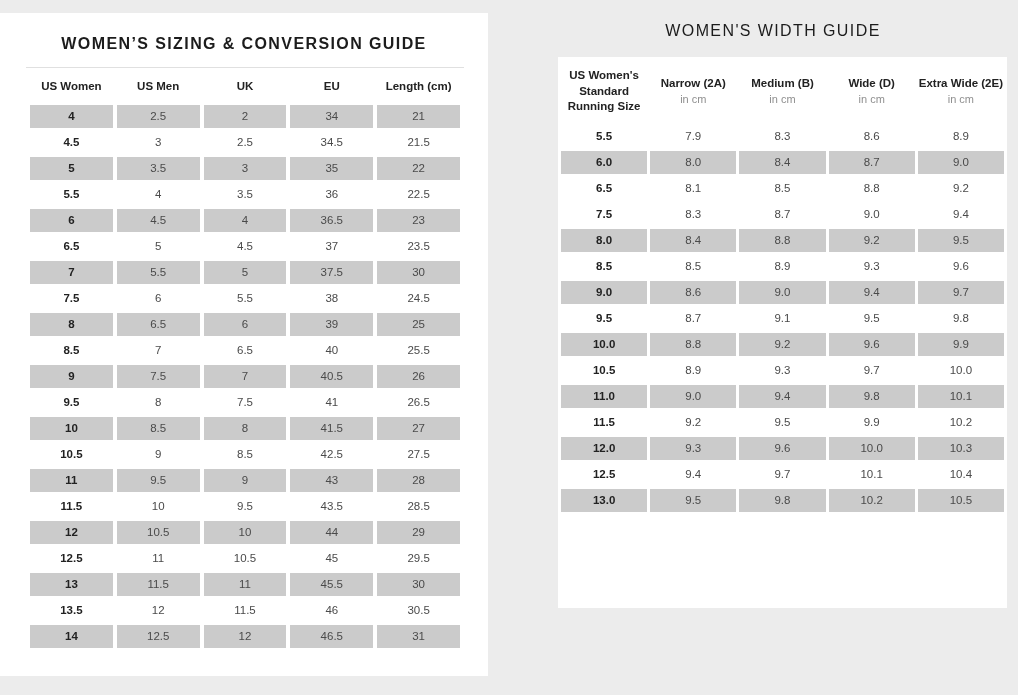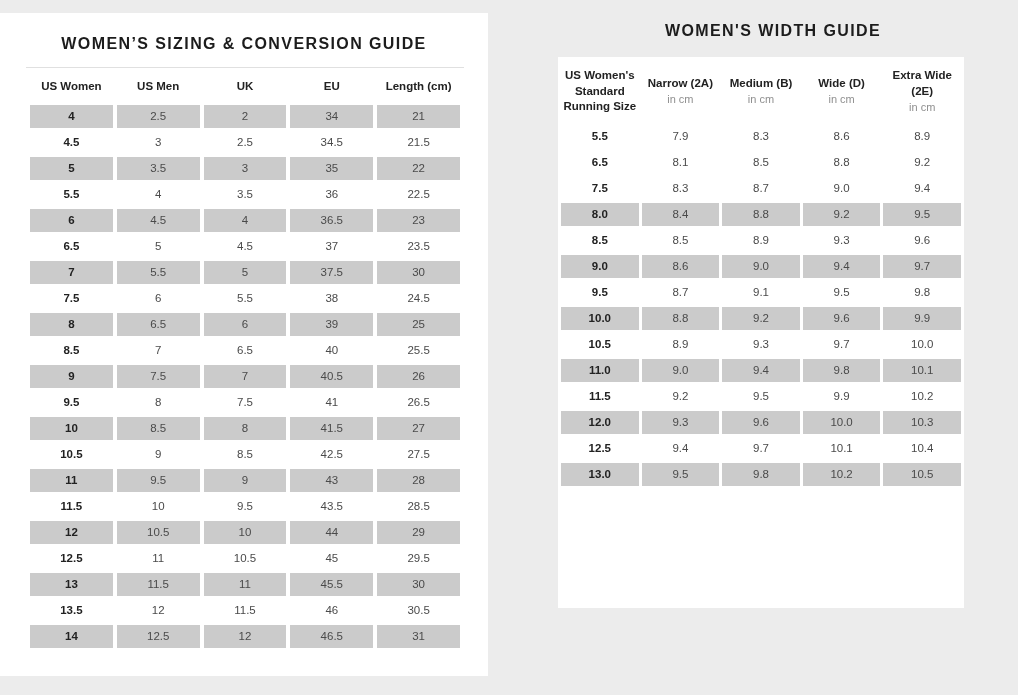--- a/index.html
+++ b/index.html
@@ -27,31 +27,31 @@
   }
   .page-title{
     position:absolute;top:22px;left:0;width:100%;
     text-align:center;
     font-size:16px;font-weight:bold;letter-spacing:1.4px;
     color:var(--title-color);
   }
   .right-title{
     position:absolute;top:22px;left:528px;width:490px;
     text-align:center;
-    font-size:16px;font-weight:bold;letter-spacing:1.4px;
+    font-size:16px;font-weight:normal;letter-spacing:1.4px;
     color:var(--title-color);
   }
   .left-table-wrap{
     position:absolute;left:26px;top:54px;width:438px;
     border-top:1px solid var(--hairline);
     background:var(--panel-bg);
     padding-bottom:4px;
   }
   .right-panel{
-    position:absolute;left:558px;top:57px;width:406px;height:551px;
+    position:absolute;left:558px;top:57px;width:449px;height:551px;
     background:var(--panel-bg);
   }
   table.size-table{
     width:100%;
     border-collapse:separate;
     table-layout:fixed;
   }
   table.size-table.left{border-spacing:4px 3px;}
   table.size-table.right{border-spacing:3px 3px;}
   table.size-table th{
@@ -263,20 +263,27 @@
         </tr>
       </thead>
       <tbody>
         <tr>
           <td class="c0">5.5</td>
           <td>7.9</td>
           <td>8.3</td>
           <td>8.6</td>
           <td>8.9</td>
         </tr>
+        <tr class="shade">
+          <td class="c0">6.0</td>
+          <td>8.0</td>
+          <td>8.4</td>
+          <td>8.7</td>
+          <td>9.0</td>
+        </tr>
         <tr>
           <td class="c0">6.5</td>
           <td>8.1</td>
           <td>8.5</td>
           <td>8.8</td>
           <td>9.2</td>
         </tr>
         <tr>
           <td class="c0">7.5</td>
           <td>8.3</td>

